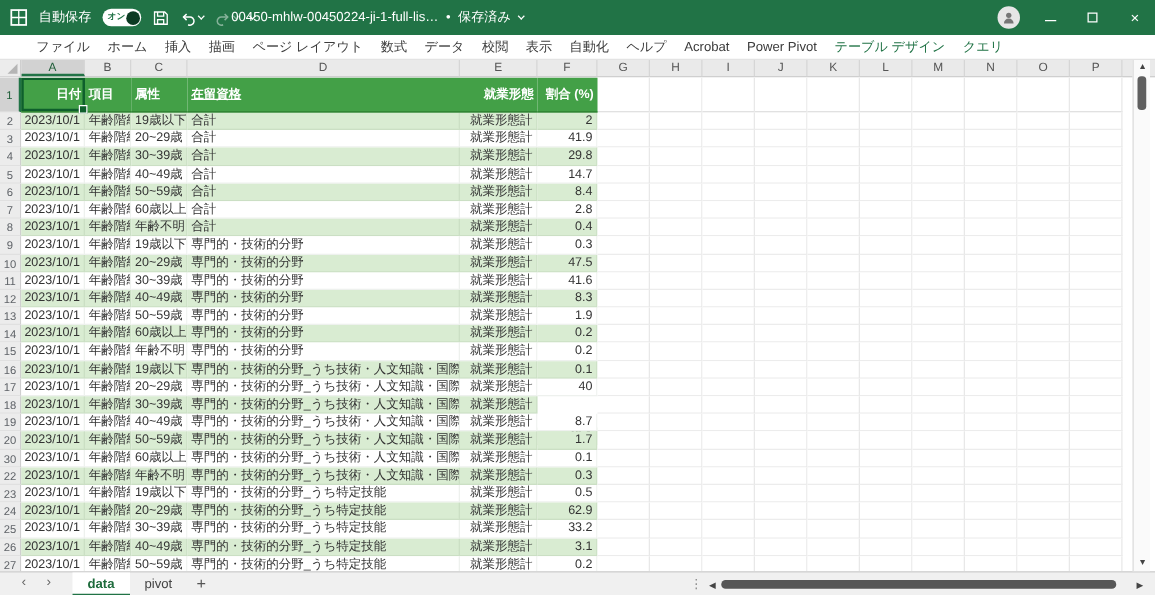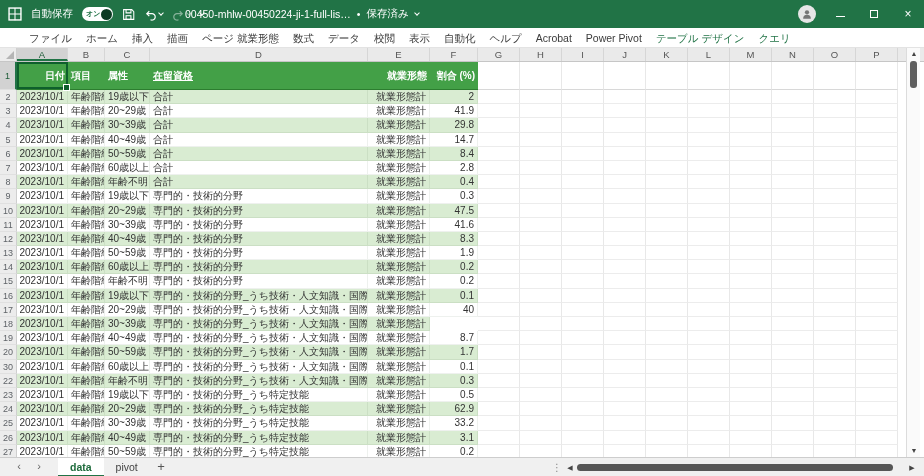--- a/index.html
+++ b/index.html
@@ -156,21 +156,21 @@
         </span>
     </div>
   </div>
 
   <div class="ribbon">
     <div class="rtabs" id="rtabs">
         <div class="rtab">ファイル</div>
         <div class="rtab">ホーム</div>
         <div class="rtab">挿入</div>
         <div class="rtab">描画</div>
-        <div class="rtab">ページ 就業形態</div>
+        <div class="rtab">ページ レイアウト</div>
         <div class="rtab">数式</div>
         <div class="rtab">データ</div>
         <div class="rtab">校閲</div>
         <div class="rtab">表示</div>
         <div class="rtab">自動化</div>
         <div class="rtab">ヘルプ</div>
         <div class="rtab">Acrobat</div>
         <div class="rtab">Power Pivot</div>
         <div class="rtab ctx">テーブル デザイン</div>
         <div class="rtab ctx">クエリ</div>

